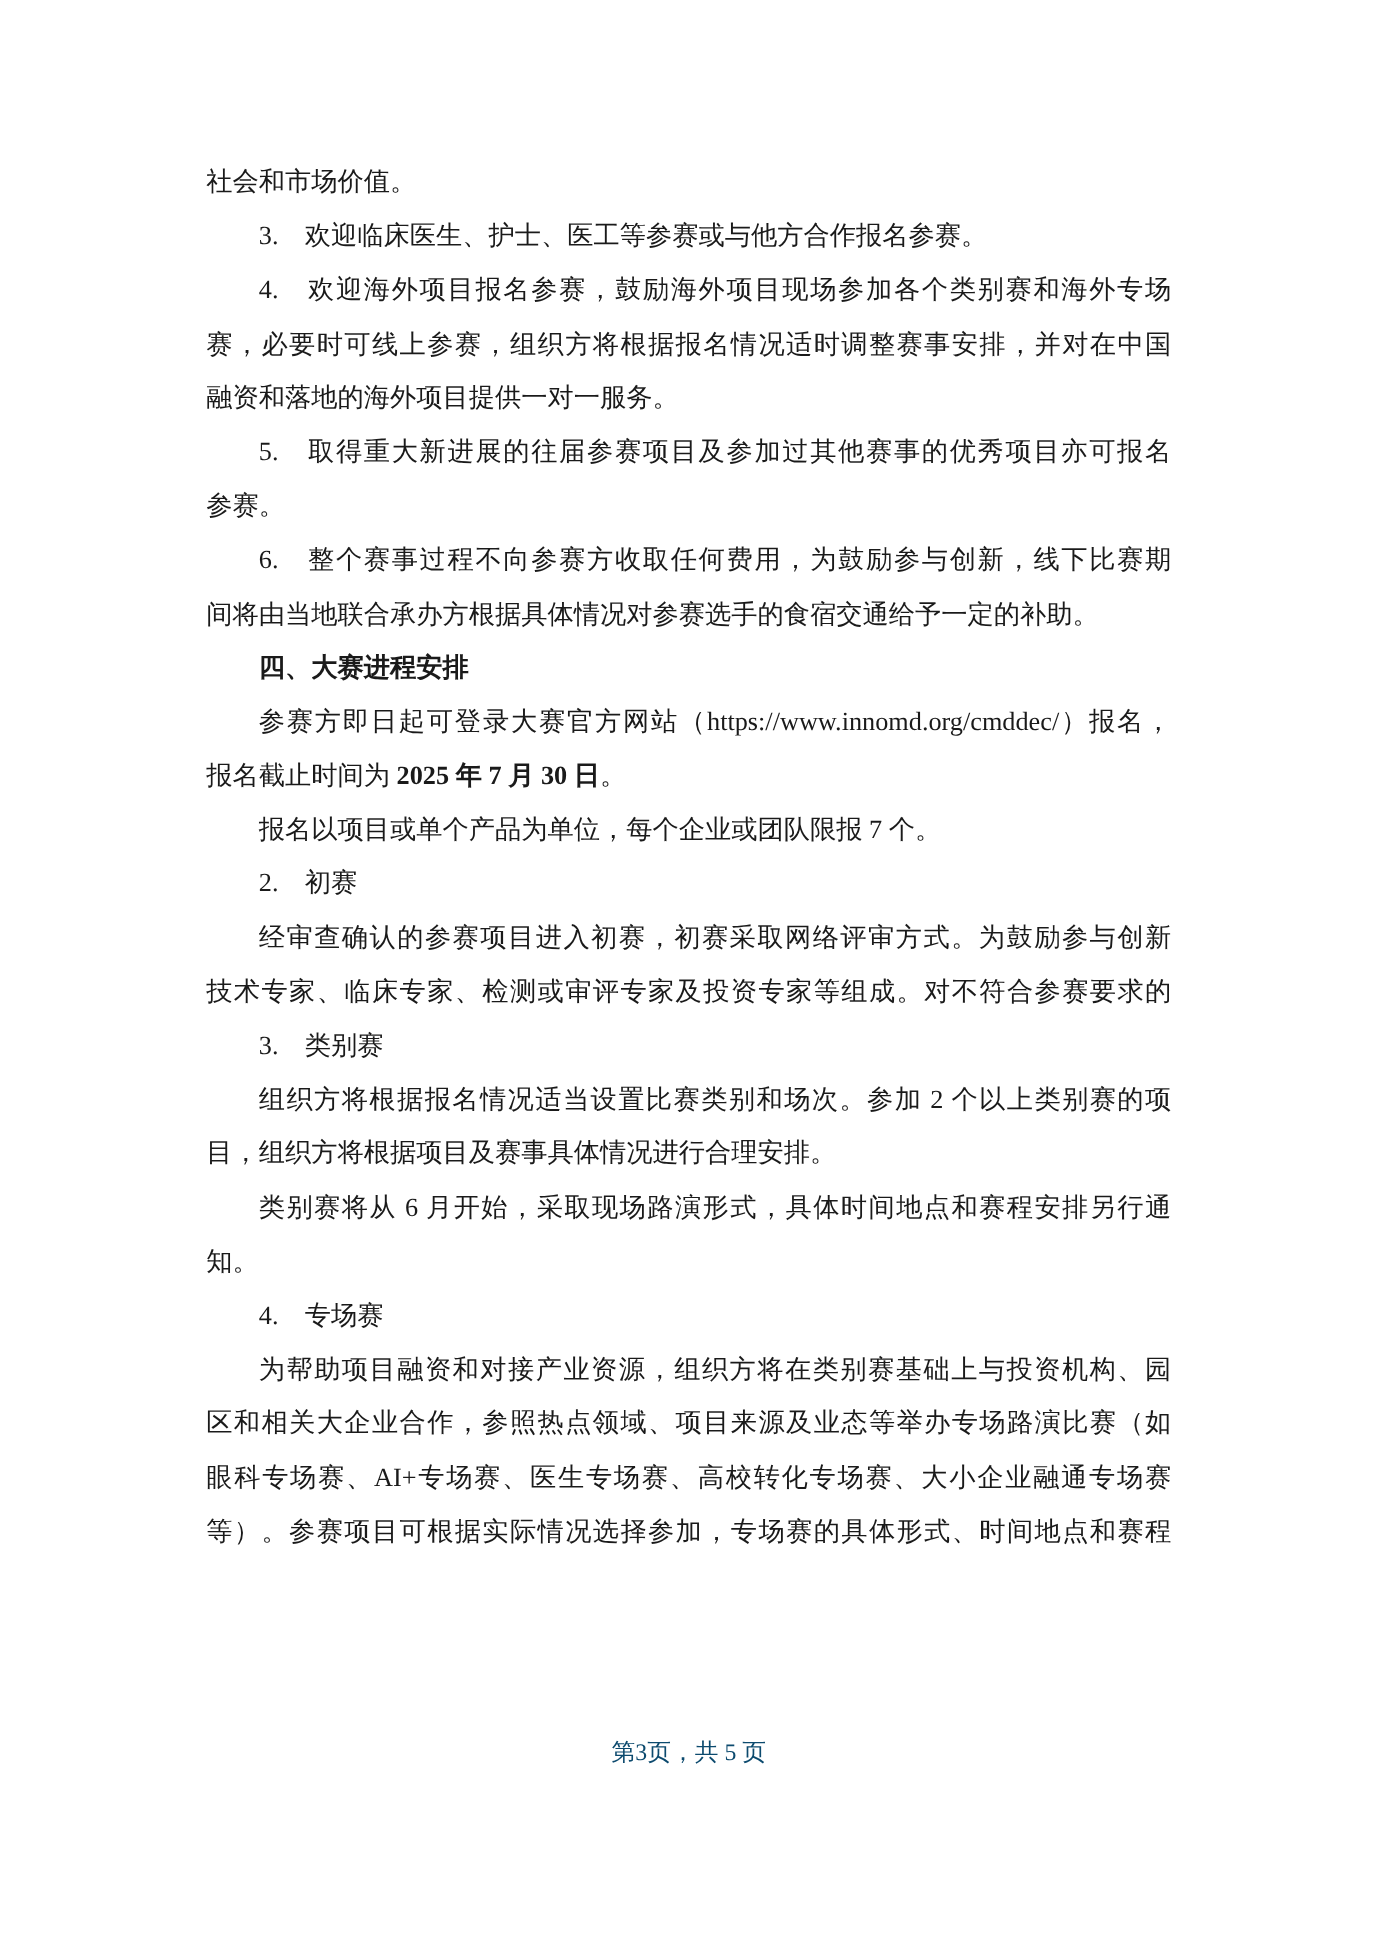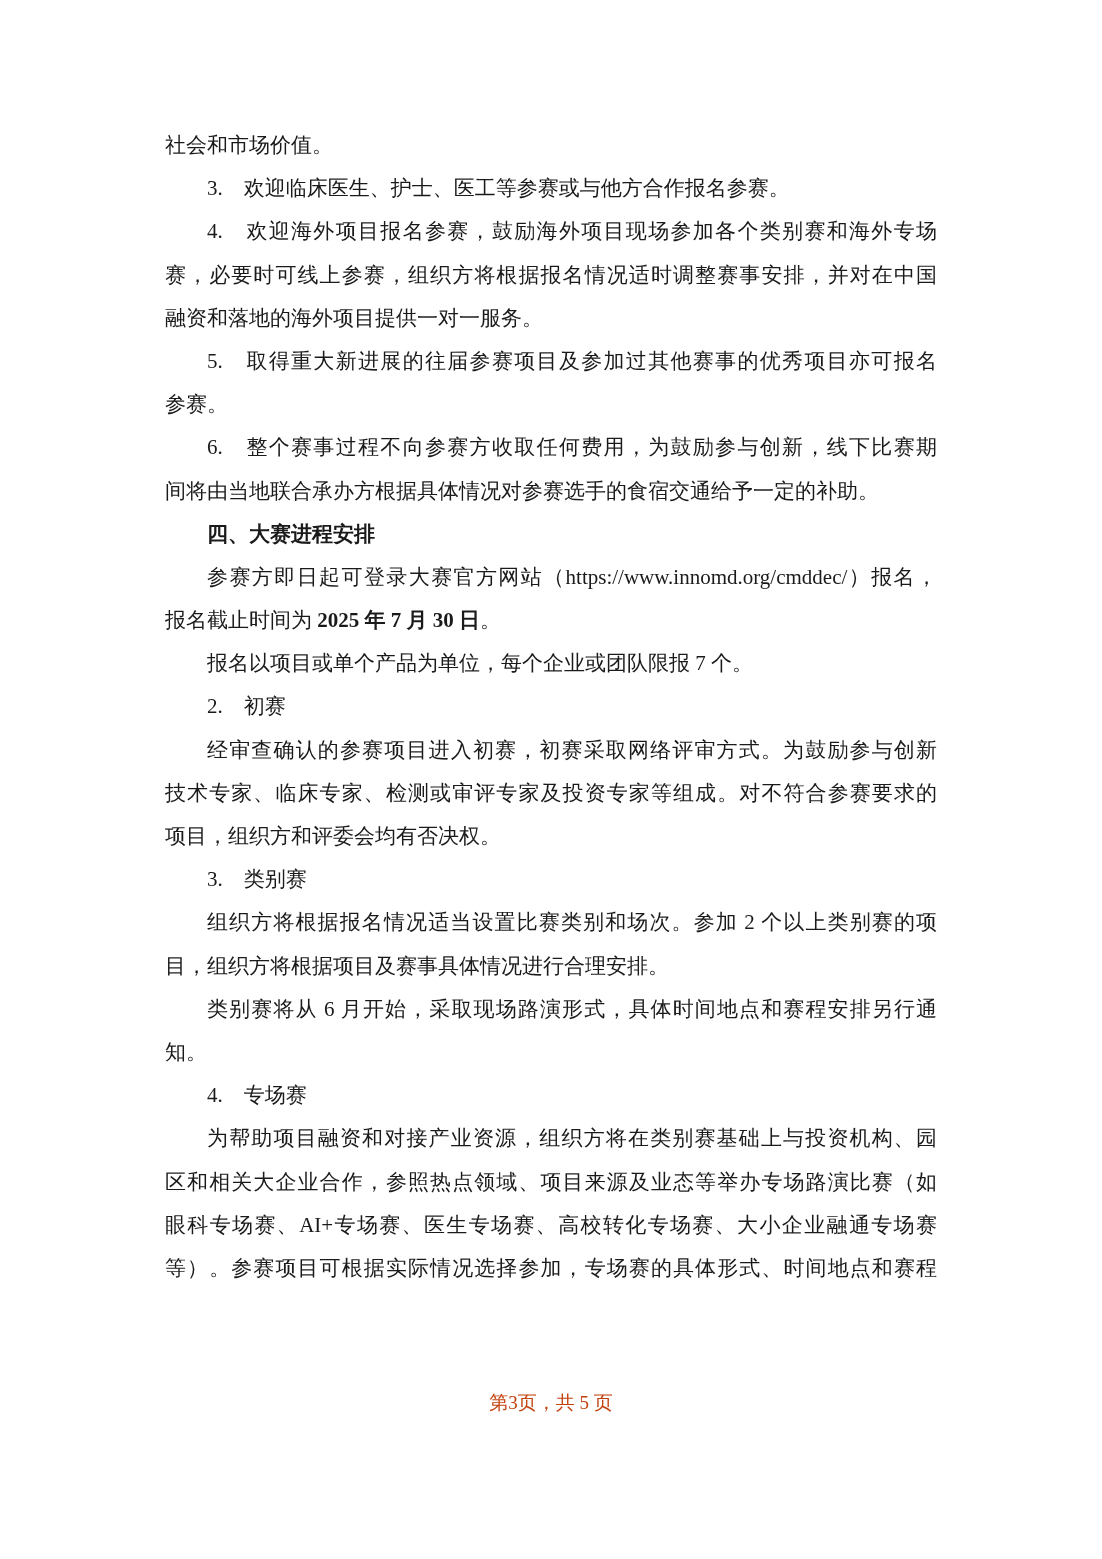--- a/index.html
+++ b/index.html
@@ -38,21 +38,21 @@
   }
   .heading { font-weight: bold; }
   .footer {
     position: absolute;
     left: 0;
     top: 1390px;
     width: 1102px;
     text-align: center;
     font-size: 19px;
     line-height: 26px;
-    color: #c2410c;
+    color: #0c4a6e;
   }
 </style>
 </head>
 <body>
 
 <div class="page">
   <div class="doc-body">
       <div class="line"><span>社会和市场价值。</span></div>
       <div class="line ind"><span>3.　欢迎临床医生、护士、医工等参赛或与他方合作报名参赛。</span></div>
       <div class="line ind jst"><span>4.　欢迎海外项目报名参赛，鼓励海外项目现场参加各个类别赛和海外专场</span></div>
@@ -62,21 +62,20 @@
       <div class="line"><span>参赛。</span></div>
       <div class="line ind jst"><span>6.　整个赛事过程不向参赛方收取任何费用，为鼓励参与创新，线下比赛期</span></div>
       <div class="line"><span>间将由当地联合承办方根据具体情况对参赛选手的食宿交通给予一定的补助。</span></div>
       <div class="line ind heading"><b>四、大赛进程安排</b></div>
       <div class="line ind jst"><span>参赛方即日起可登录大赛官方网站（https://www.innomd.org/cmddec/）报名，</span></div>
       <div class="line"><span>报名截止时间为 </span><b>2025 年 7 月 30 日</b><span>。</span></div>
       <div class="line ind"><span>报名以项目或单个产品为单位，每个企业或团队限报 7 个。</span></div>
       <div class="line ind"><span>2.　初赛</span></div>
       <div class="line ind jst"><span>经审查确认的参赛项目进入初赛，初赛采取网络评审方式。为鼓励参与创新</span></div>
       <div class="line jst"><span>技术专家、临床专家、检测或审评专家及投资专家等组成。对不符合参赛要求的</span></div>
-      <div class="line"><span>项目，组织方和评委会均有否决权。</span></div>
       <div class="line ind"><span>3.　类别赛</span></div>
       <div class="line ind jst"><span>组织方将根据报名情况适当设置比赛类别和场次。参加 2 个以上类别赛的项</span></div>
       <div class="line"><span>目，组织方将根据项目及赛事具体情况进行合理安排。</span></div>
       <div class="line ind jst"><span>类别赛将从 6 月开始，采取现场路演形式，具体时间地点和赛程安排另行通</span></div>
       <div class="line"><span>知。</span></div>
       <div class="line ind"><span>4.　专场赛</span></div>
       <div class="line ind jst"><span>为帮助项目融资和对接产业资源，组织方将在类别赛基础上与投资机构、园</span></div>
       <div class="line jst"><span>区和相关大企业合作，参照热点领域、项目来源及业态等举办专场路演比赛（如</span></div>
       <div class="line jst"><span>眼科专场赛、AI+专场赛、医生专场赛、高校转化专场赛、大小企业融通专场赛</span></div>
       <div class="line jst"><span>等）。参赛项目可根据实际情况选择参加，专场赛的具体形式、时间地点和赛程</span></div>

